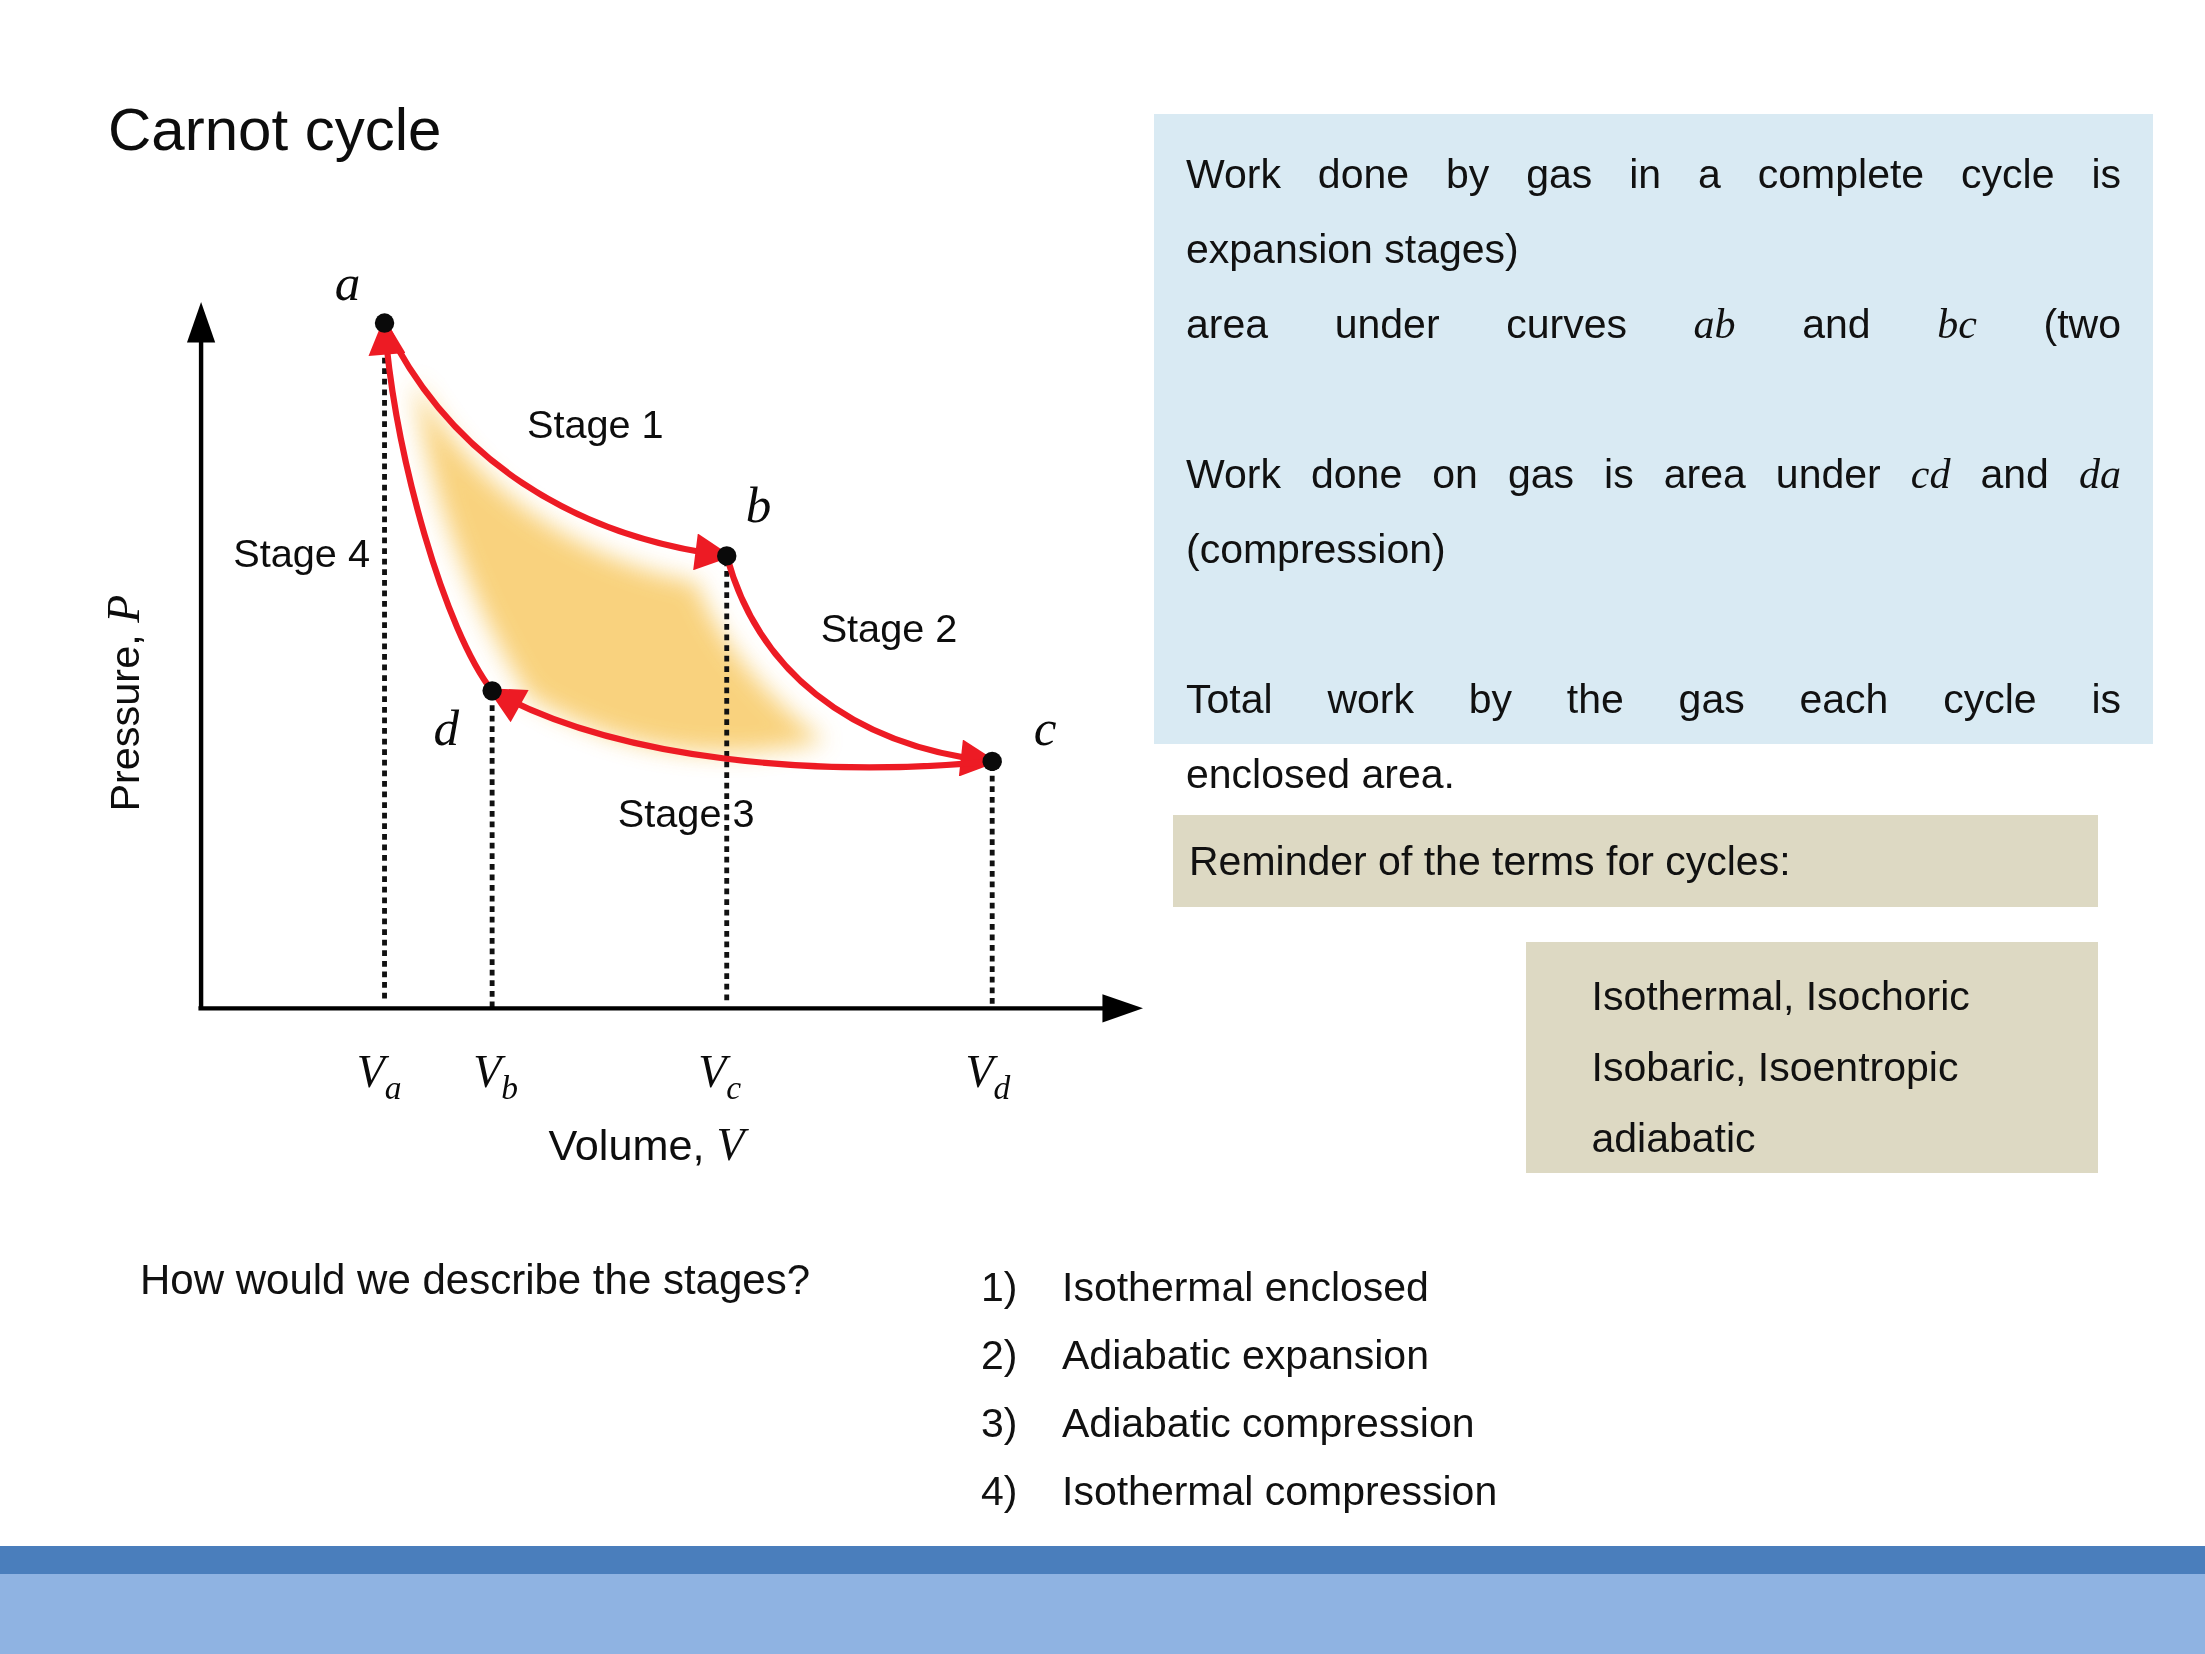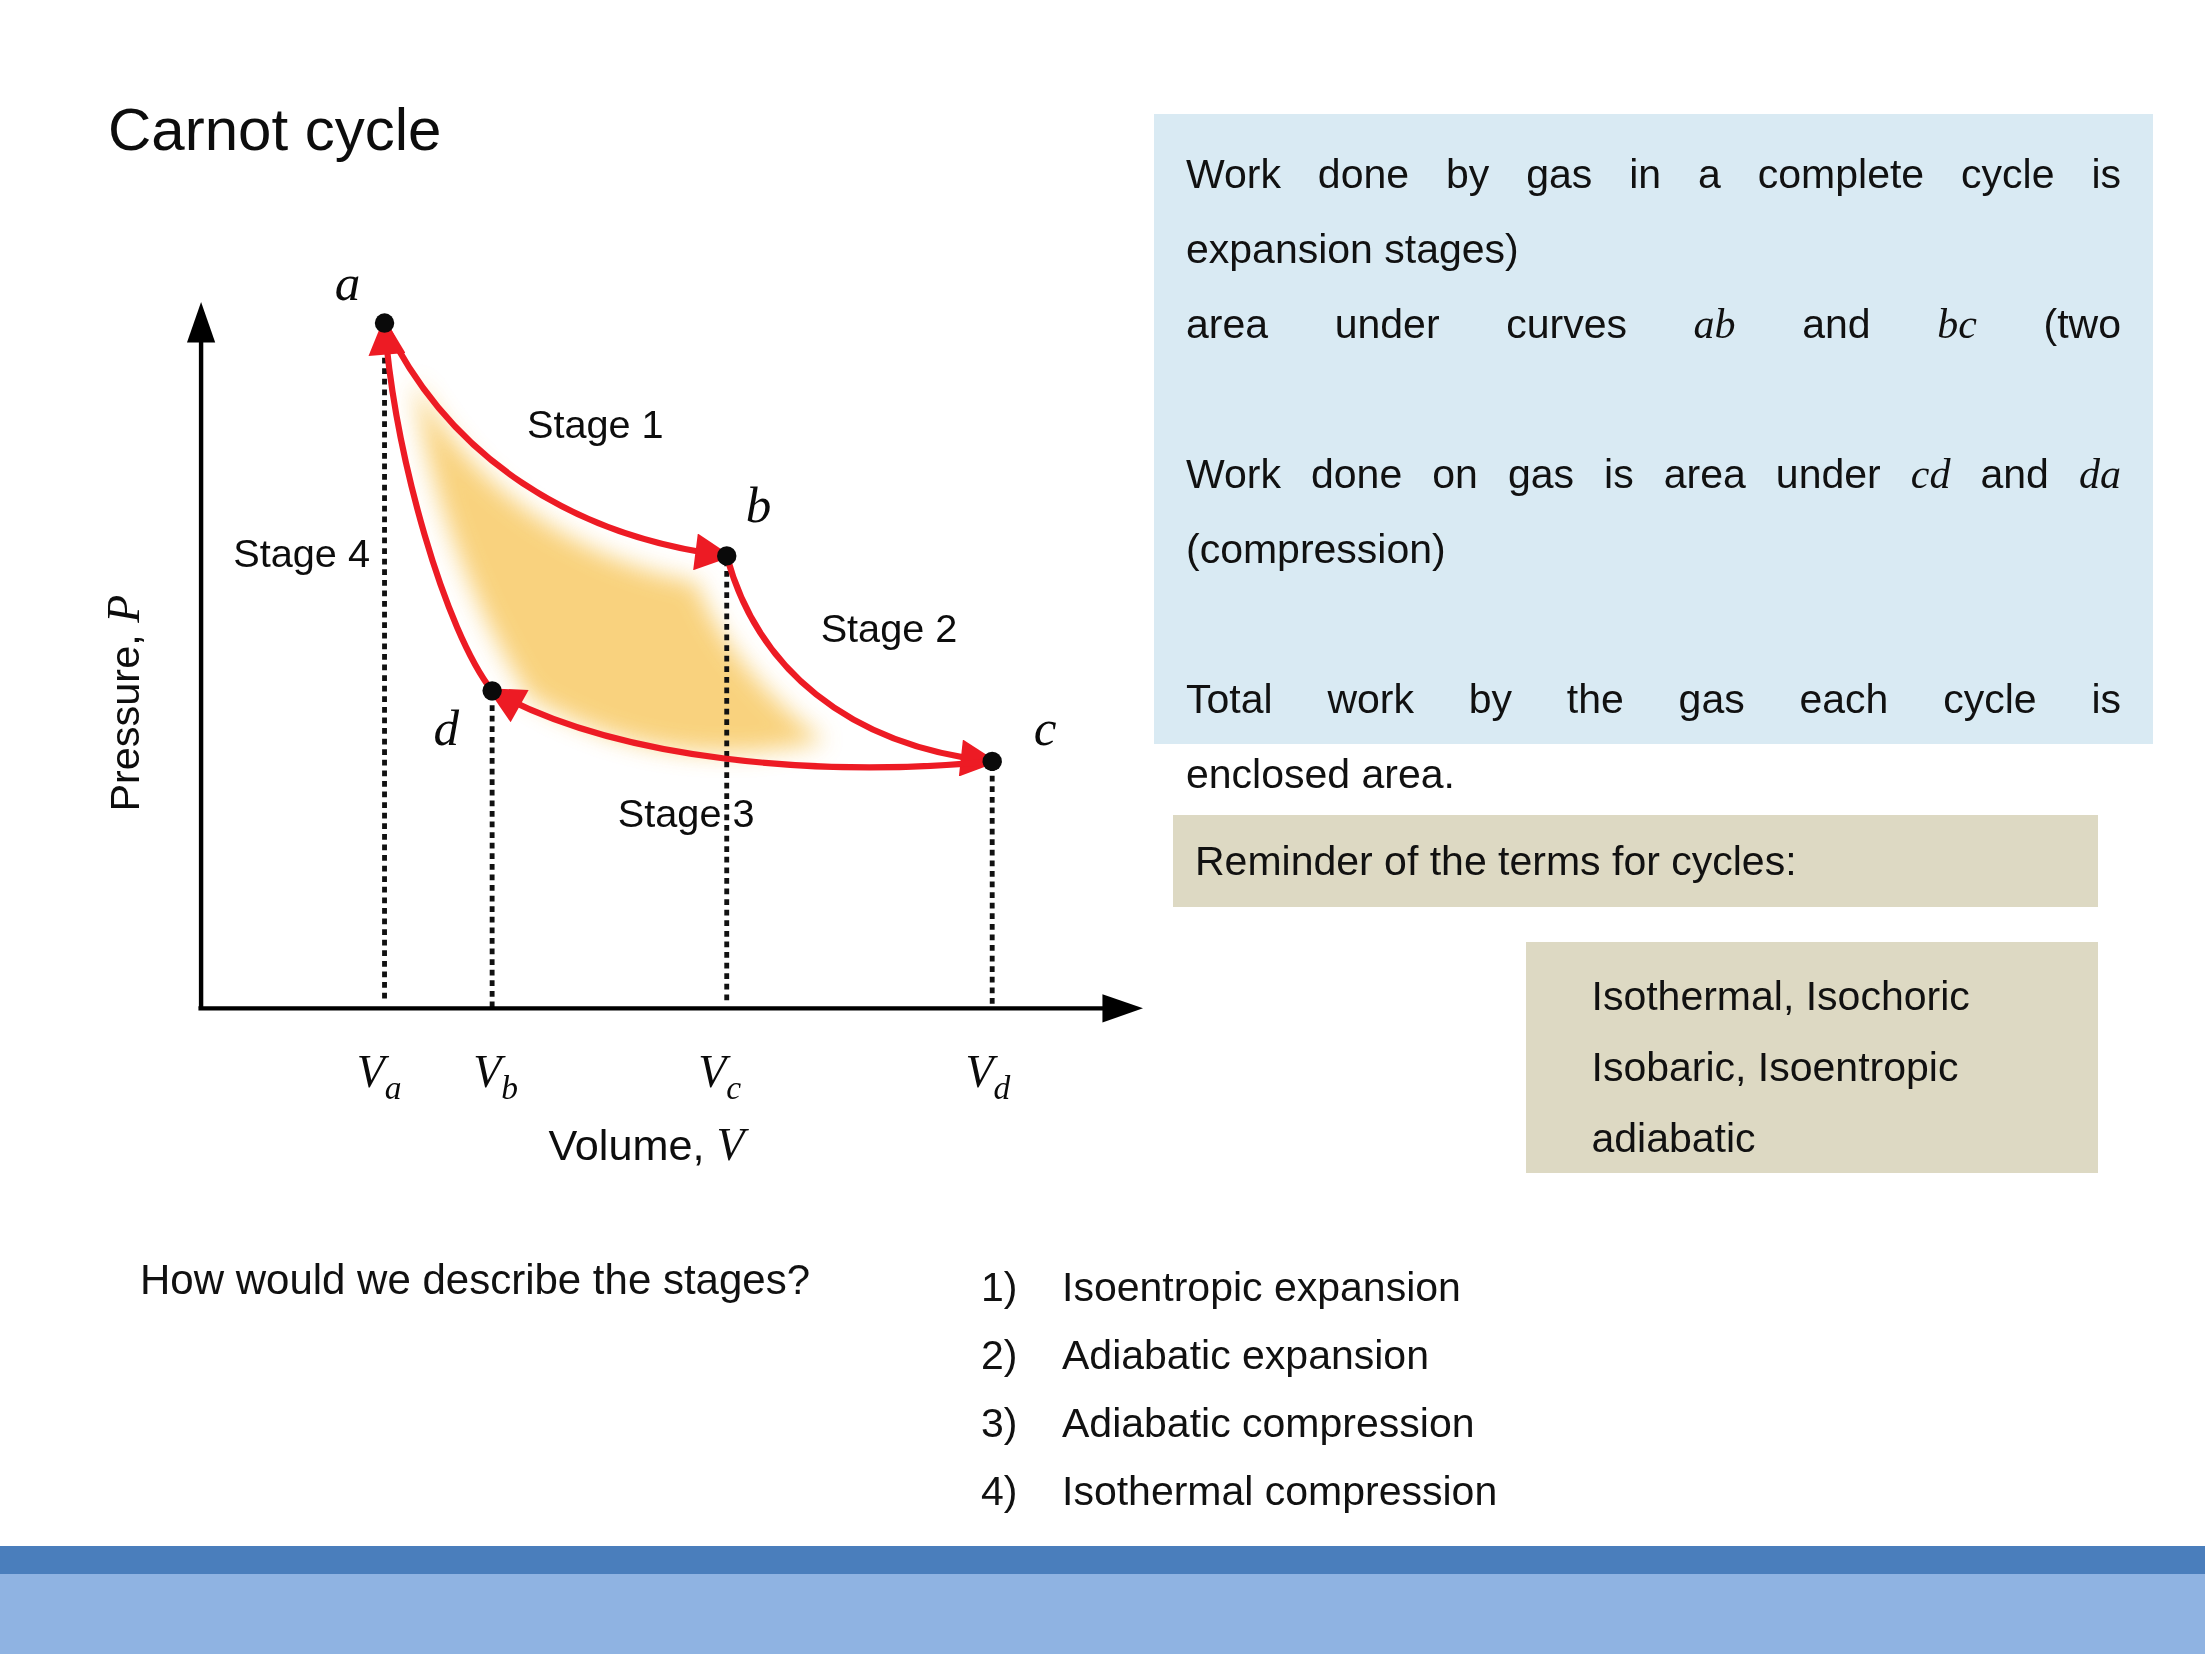--- a/index.html
+++ b/index.html
@@ -16,21 +16,21 @@
   .info-box{position:absolute;left:1154px;top:114px;width:999px;height:630px;
             background:#d9eaf3;box-sizing:border-box;padding:23px 32px;}
   .info-box .para{margin:0 0 75px 0;}
   .info-box .line{font-size:41px;line-height:75px;white-space:nowrap;}
   .info-box .line.just{white-space:normal;text-align:justify;text-align-last:justify;}
   .mvar{font-family:"Liberation Serif",serif;font-style:italic;font-size:42px;}
 
   
   .reminder-box{position:absolute;left:1173px;top:815px;width:925px;height:92px;
                 background:#ddd9c3;box-sizing:border-box;display:flex;align-items:center;
-                padding-left:22px;font-size:41px;}
+                padding-left:16px;font-size:41px;}
   .terms-box{position:absolute;left:1526px;top:942px;width:572px;height:231px;
              background:#ddd9c3;box-sizing:border-box;padding:19.4px 0 0 26.5px;}
   .terms-box .tline{font-size:41px;line-height:71px;margin-left:39px;}
 
   
   .question{position:absolute;left:124px;top:1256px;font-size:42px;margin-left:16px;}
   .stage-list{position:absolute;left:981px;top:1253px;font-size:41px;}
   .stage-list .row{display:flex;height:68px;align-items:center;}
   .stage-list .num{width:81px;}
 
@@ -139,21 +139,21 @@
     <div class="tline">Isothermal, Isochoric</div>
     <div class="tline">Isobaric, Isoentropic</div>
     <div class="tline">adiabatic</div>
   </div>
 
   <div class="question">How would we describe the stages?</div>
 
   <div class="stage-list">
     <div class="row">
       <span class="num">1)</span>
-      <span>Isoentropic expansion</span>
+      <span>Isothermal enclosed</span>
     </div>
     <div class="row">
       <span class="num">2)</span>
       <span>Adiabatic expansion</span>
     </div>
     <div class="row">
       <span class="num">3)</span>
       <span>Adiabatic compression</span>
     </div>
     <div class="row">

